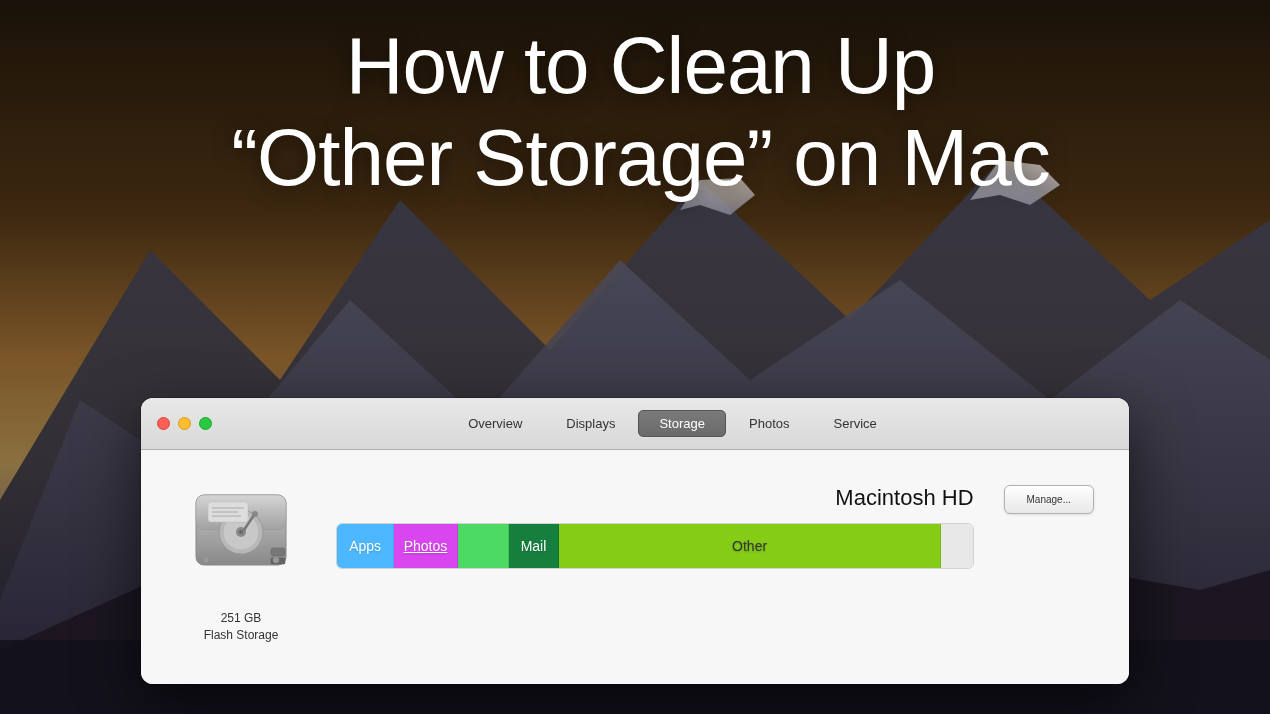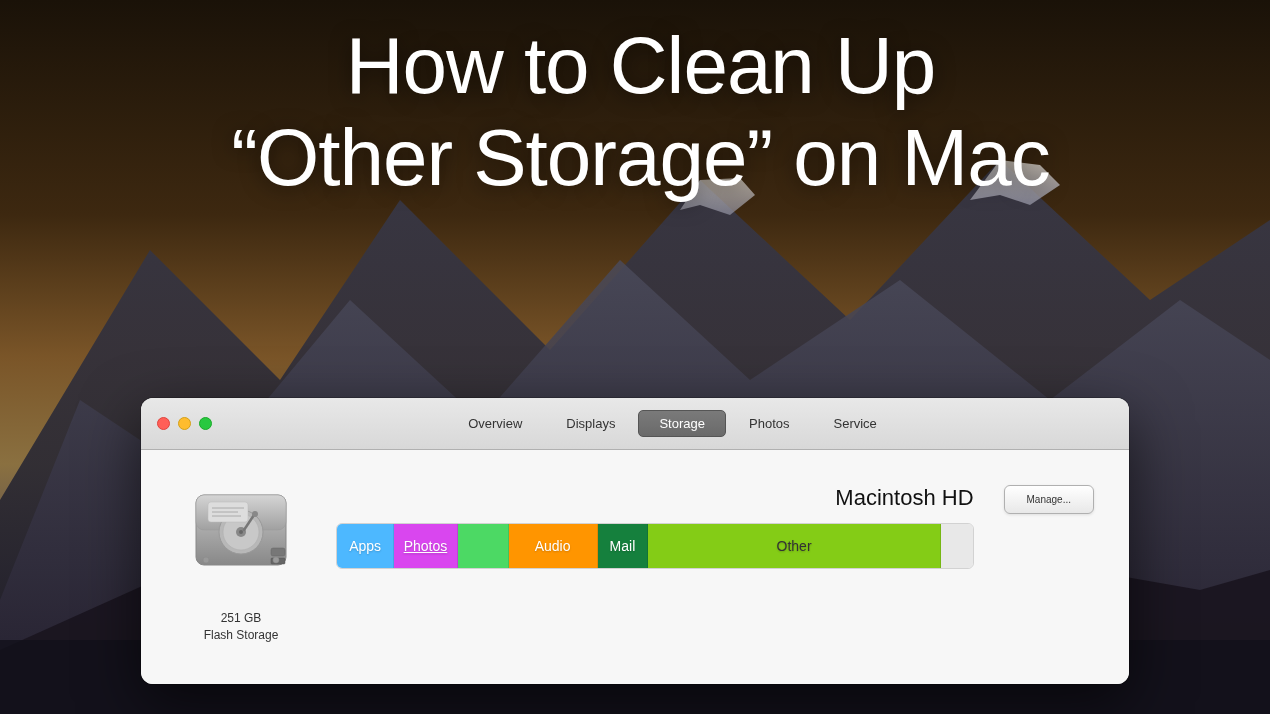--- a/index.html
+++ b/index.html
@@ -340,23 +340,20 @@
       <div class="storage-bar">
         <div class="bar-segment seg-apps">
           <span>Apps</span>
         </div>
         <div class="bar-segment seg-photos">
           <span>Photos</span>
         </div>
         <div class="bar-segment seg-green">
           <span></span>
         </div>
-        <div class="bar-segment seg-audio">
-          <span>Audio</span>
-        </div>
         <div class="bar-segment seg-mail">
           <span>Mail</span>
         </div>
         <div class="bar-segment seg-other">
           <span>Other</span>
         </div>
         <div class="bar-segment seg-free">
           <span></span>
         </div>
       </div>

